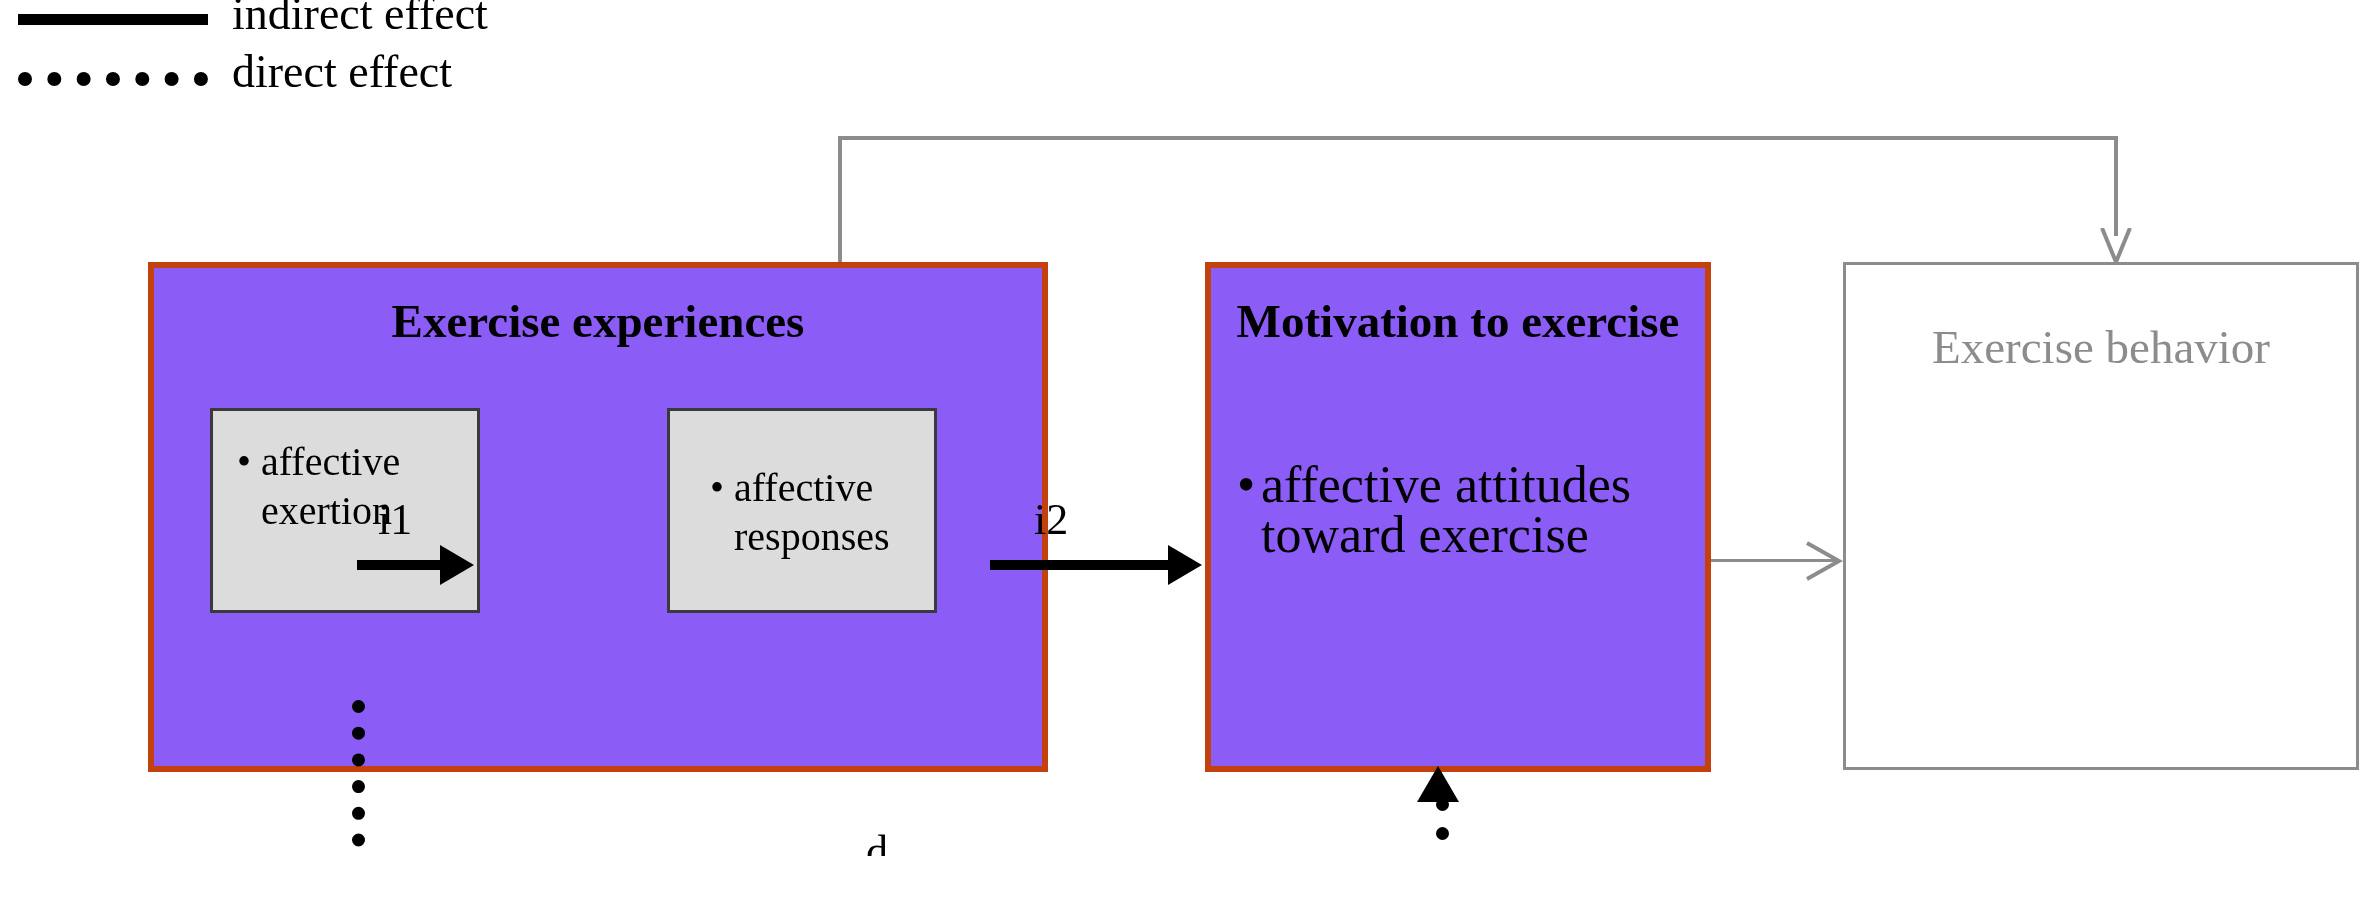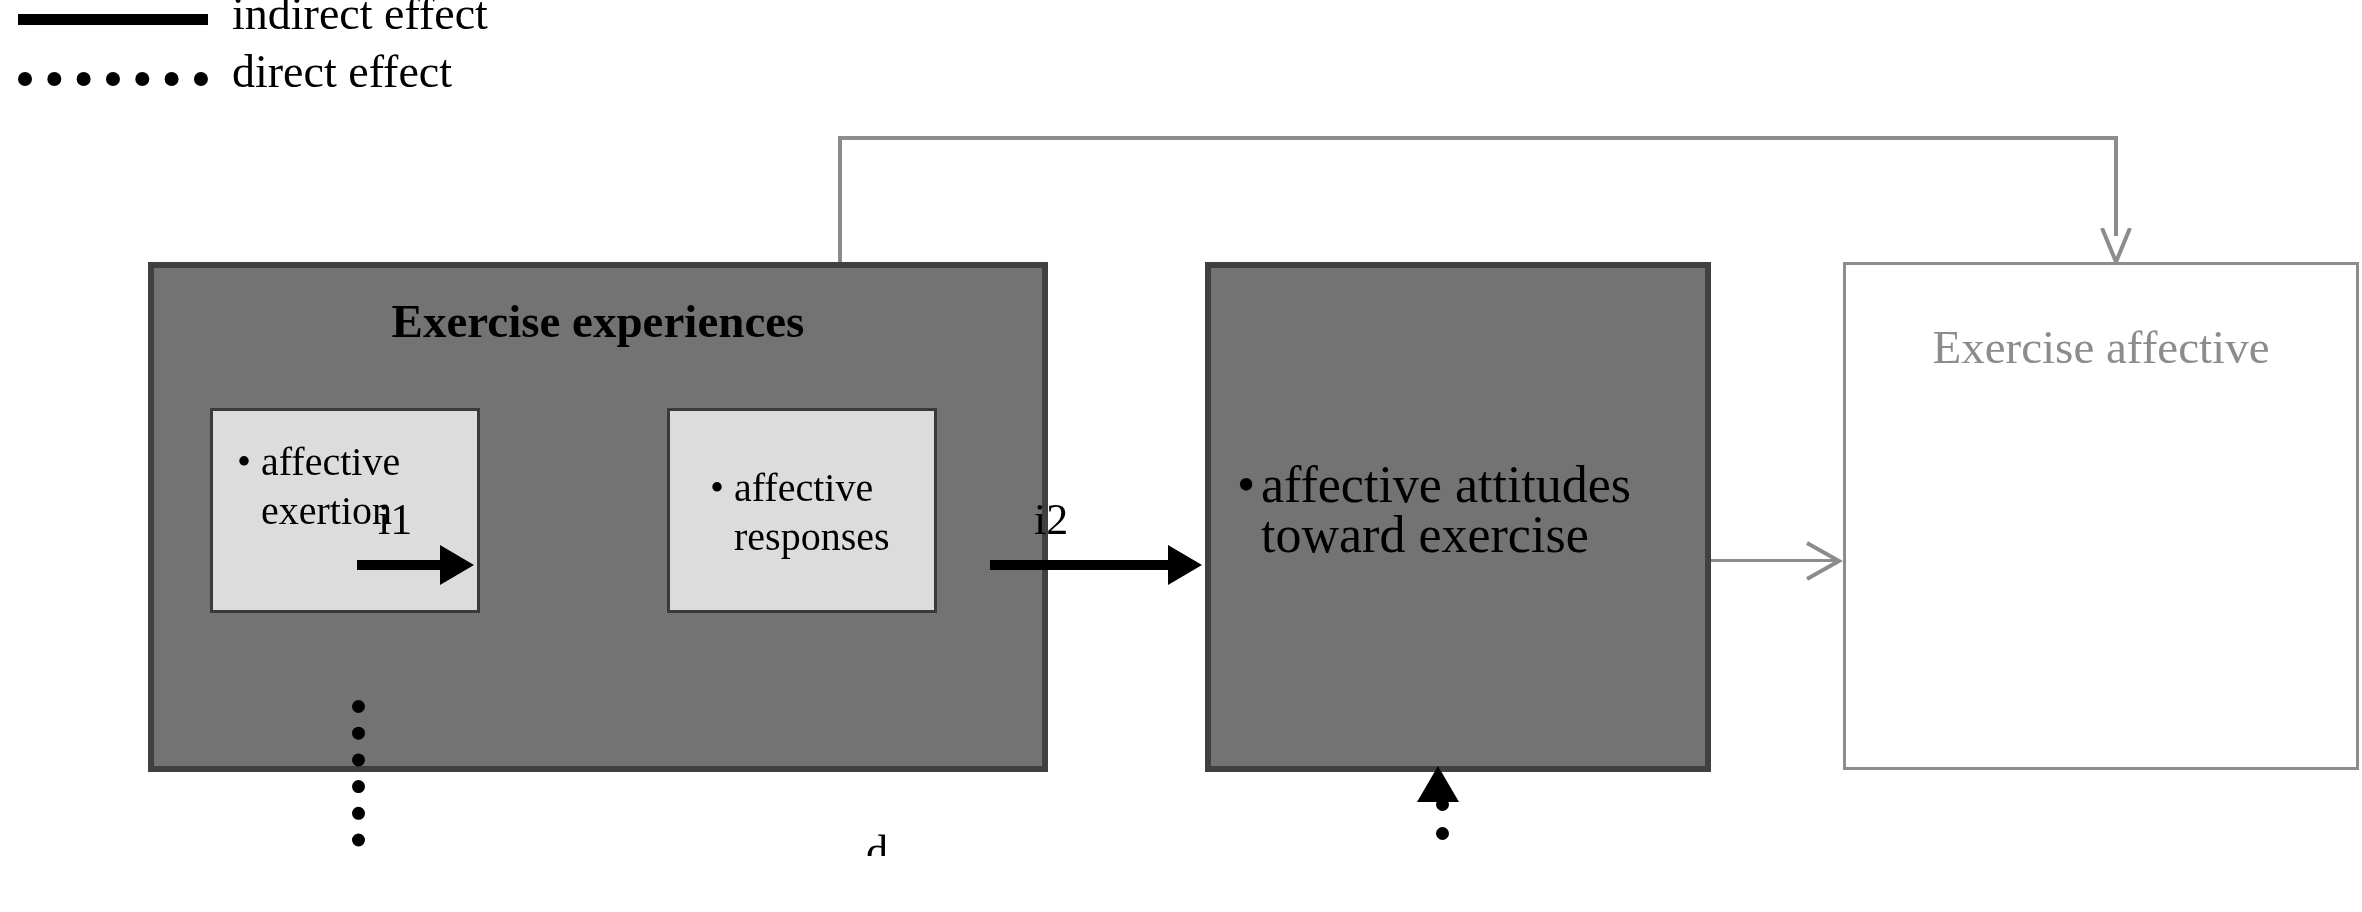--- a/index.html
+++ b/index.html
@@ -47,22 +47,22 @@
     top: -26px;
     font-size: 46px;
     line-height: 52px;
     color: #000000;
     white-space: nowrap;
   }
 
   
   .outer-box {
     position: absolute;
-    background: #737373;
-    border: 6px solid #404040;
+    background: #8b5cf6;
+    border: 6px solid #c2410c;
     box-sizing: border-box;
   }
   #box-exercise-experiences {
     left: 148px;
     top: 262px;
     width: 900px;
     height: 510px;
   }
   #box-motivation {
     left: 1205px;
@@ -308,29 +308,30 @@
     <div class="inner-box" id="inner-affective">
       <ul class="bullet-list">
         <li class="bullet-item">affective responses</li>
       </ul>
     </div>
 
   </div>
 
   <div class="outer-box" id="box-motivation">
 
+    <div class="box-title" id="title-motivation">Motivation to exercise</div>
 
     <ul class="bullet-list" id="motivation-list">
       <li class="bullet-item">affective attitudes toward exercise</li>
     </ul>
 
   </div>
 
   <div id="box-exercise-behavior">
-    <div id="title-exercise-behavior">Exercise affective</div>
+    <div id="title-exercise-behavior">Exercise behavior</div>
   </div>
 
   <div class="black-arrow-line" id="arrow-i1-line"></div>
   <div class="black-arrow-head" id="arrow-i1-head"></div>
   <div class="effect-label" id="label-i1">i1</div>
 
   <div class="black-arrow-line" id="arrow-i2-line"></div>
   <div class="black-arrow-head" id="arrow-i2-head"></div>
   <div class="effect-label" id="label-i2">i2</div>
 

